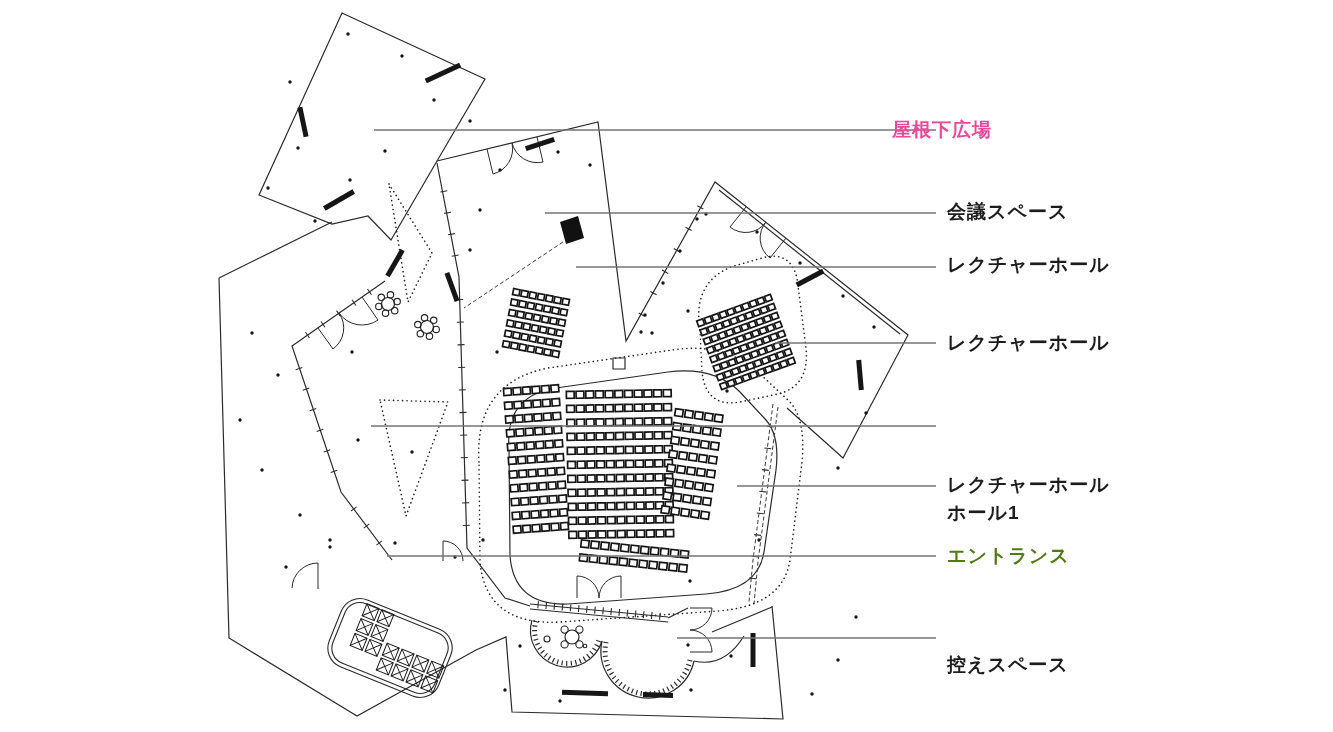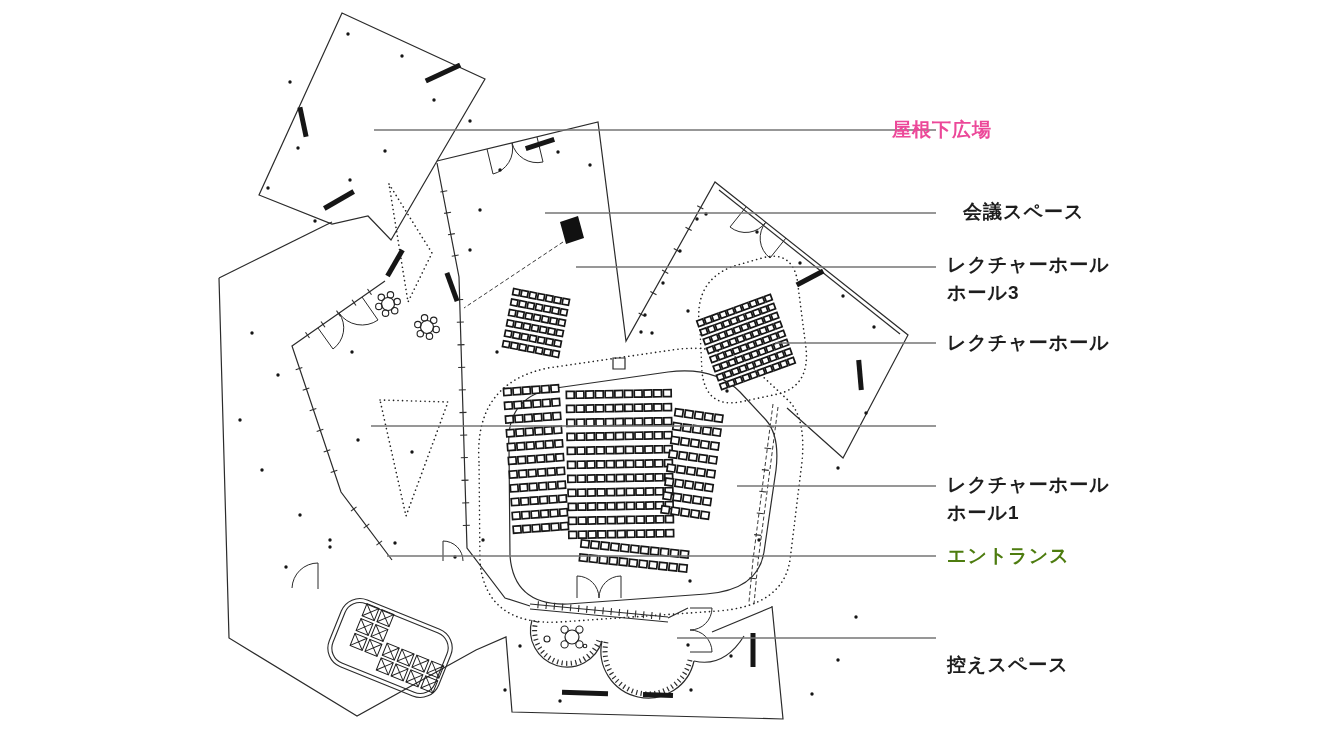--- a/index.html
+++ b/index.html
@@ -663,27 +663,26 @@
       <line x1="371" y1="426" x2="936" y2="426" stroke="#757575" stroke-width="1.4"></line>
       <line x1="737" y1="486" x2="936" y2="486" stroke="#757575" stroke-width="1.4"></line>
       <line x1="387" y1="556" x2="936" y2="556" stroke="#757575" stroke-width="1.4"></line>
       <line x1="677" y1="638" x2="936" y2="638" stroke="#757575" stroke-width="1.4"></line>
     </svg>
 
   <div class="plan-label" style="left: 892px; top: 116px; color: #ec4899;">
     <span>屋根下広場</span>
 
   </div>
-  <div class="plan-label" style="left: 947px; top: 198px; color: rgb(29, 29, 29); margin-left: 16px;">
+  <div class="plan-label" style="left: 947px; top: 198px; color: rgb(29, 29, 29);">
     <span>会議スペース</span>
 
   </div>
   <div class="plan-label" style="left: 947px; top: 251px; color: rgb(29, 29, 29);">
     <span>レクチャーホール</span>
-    <span>ホール3</span>
   </div>
   <div class="plan-label" style="left: 947px; top: 329px; color: rgb(29, 29, 29);">
     <span>レクチャーホール</span>
   </div>
   <div class="plan-label" style="left: 947px; top: 471px; color: rgb(29, 29, 29);">
     <span>レクチャーホール</span>
     <span>ホール1</span>
   </div>
   <div class="plan-label" style="left: 947px; top: 542px; color: #4d7c0f;">
     <span>エントランス</span>

